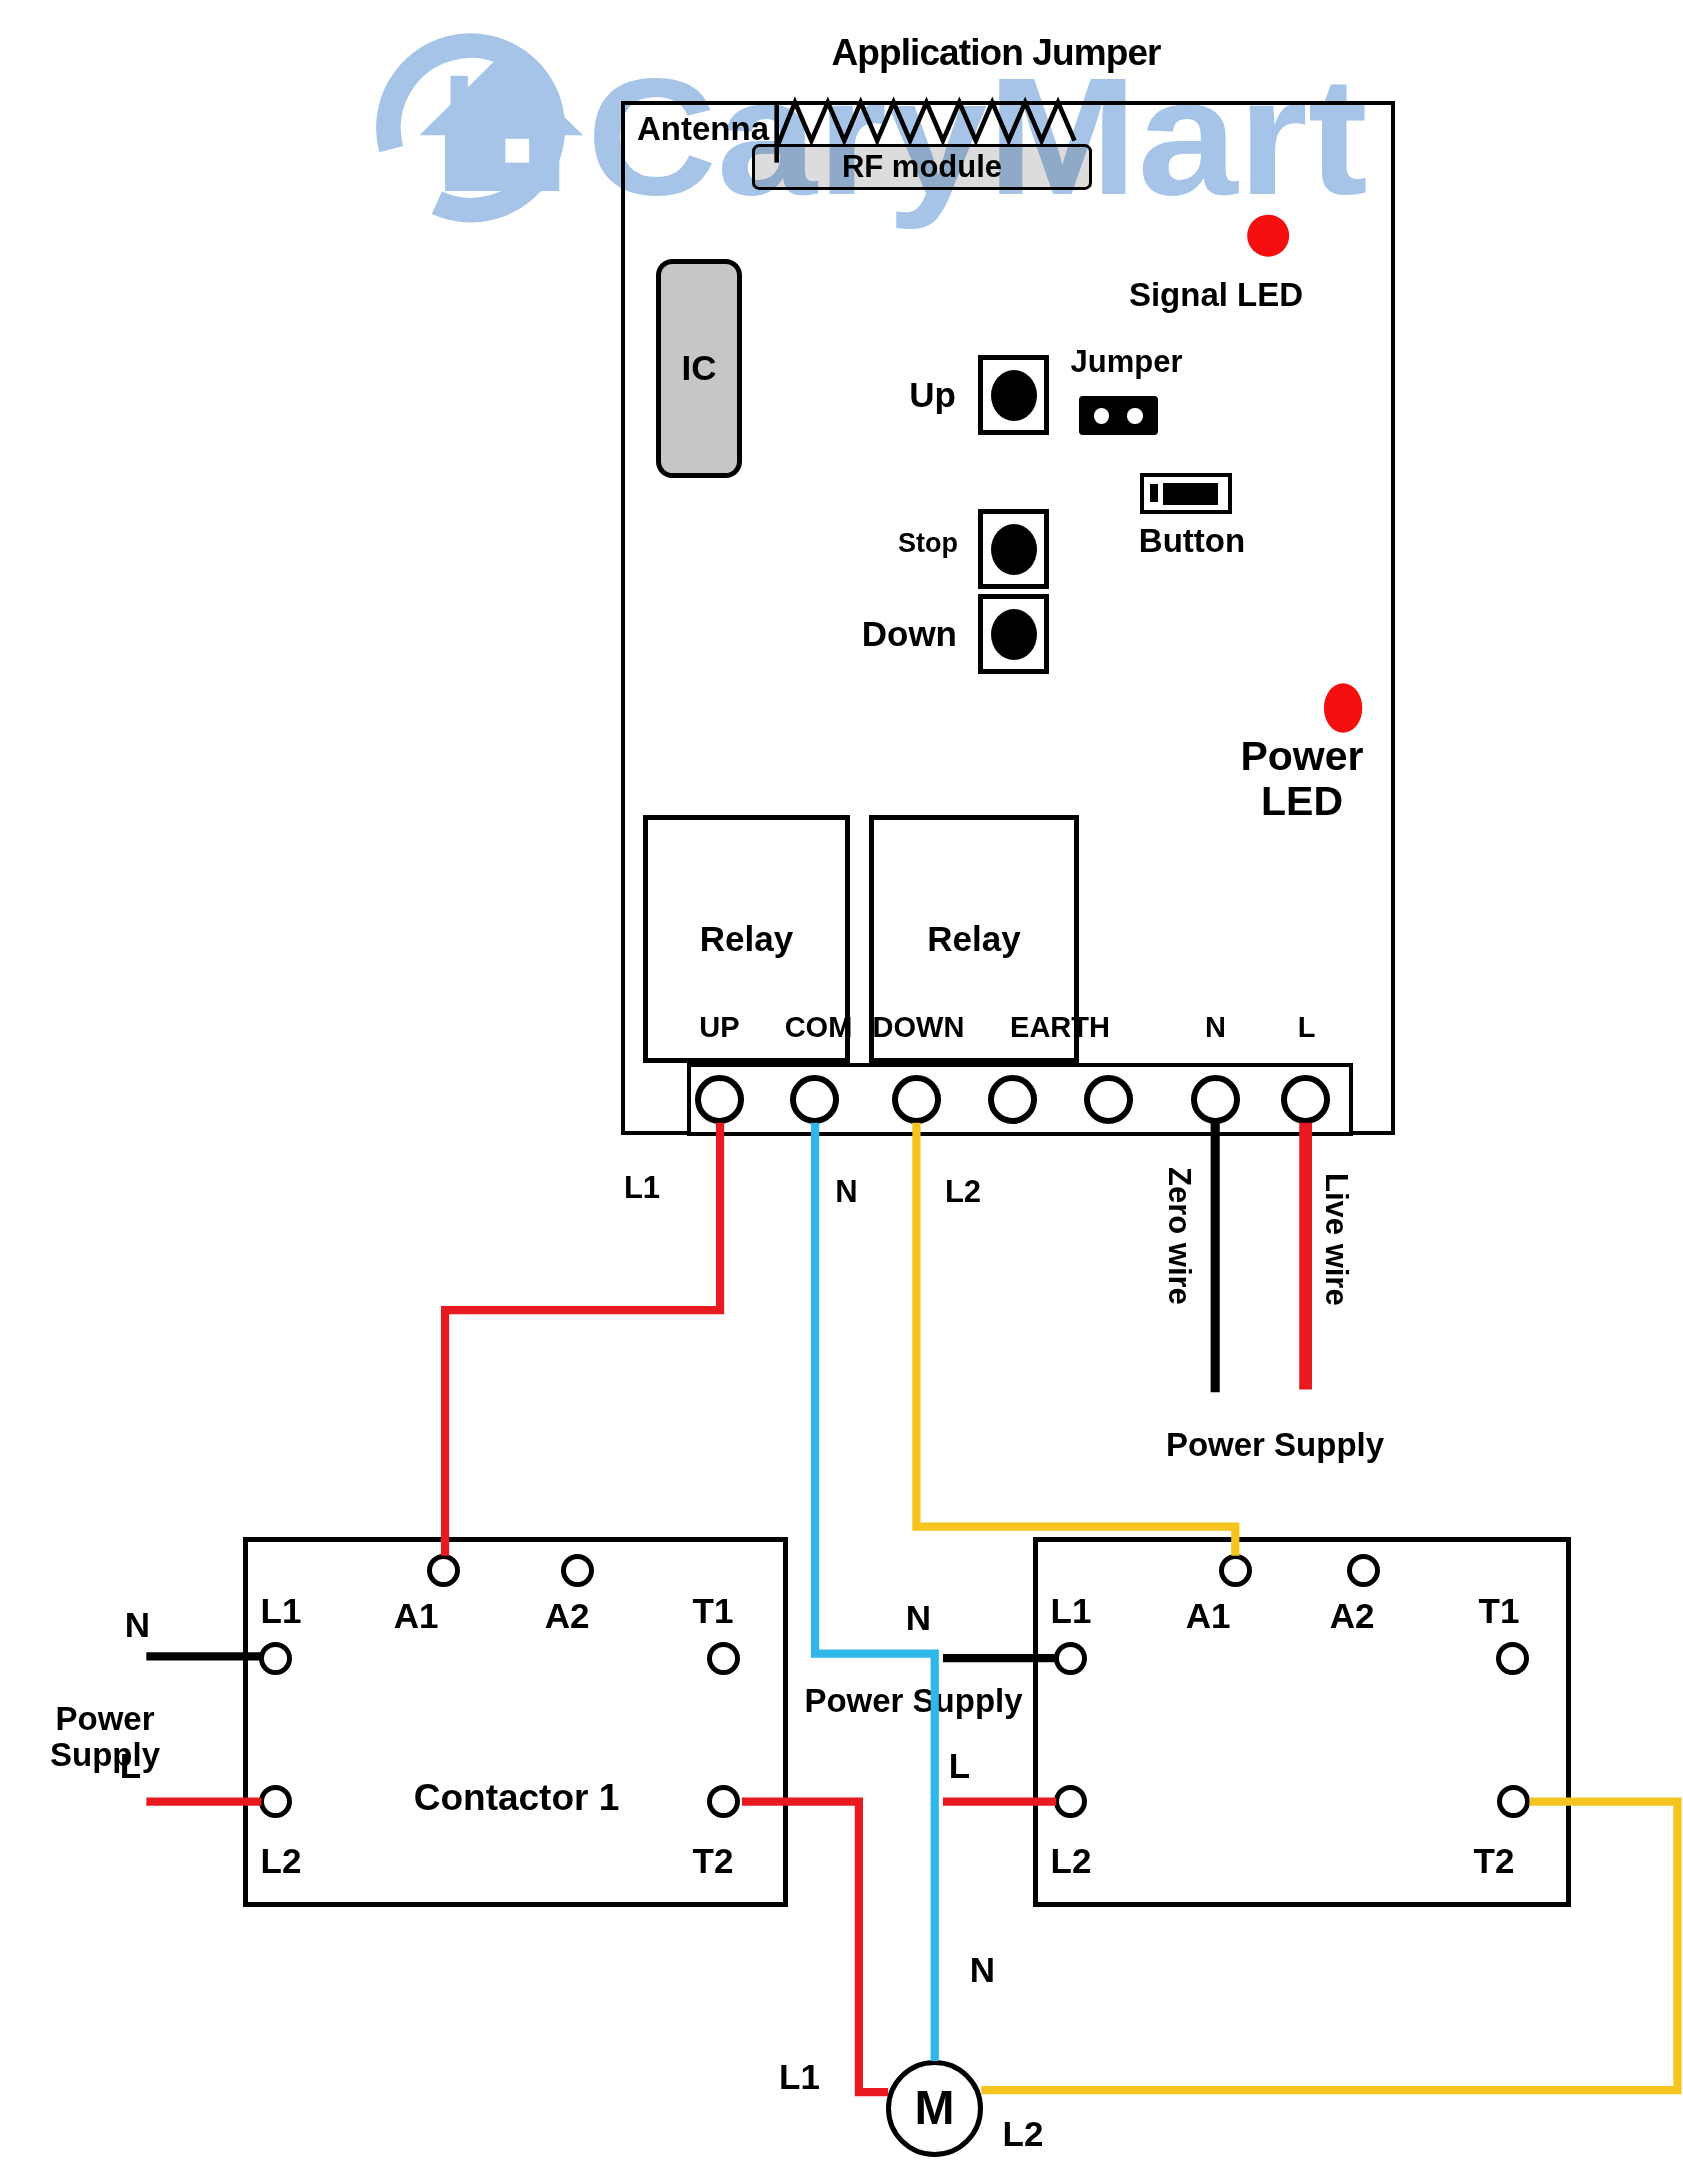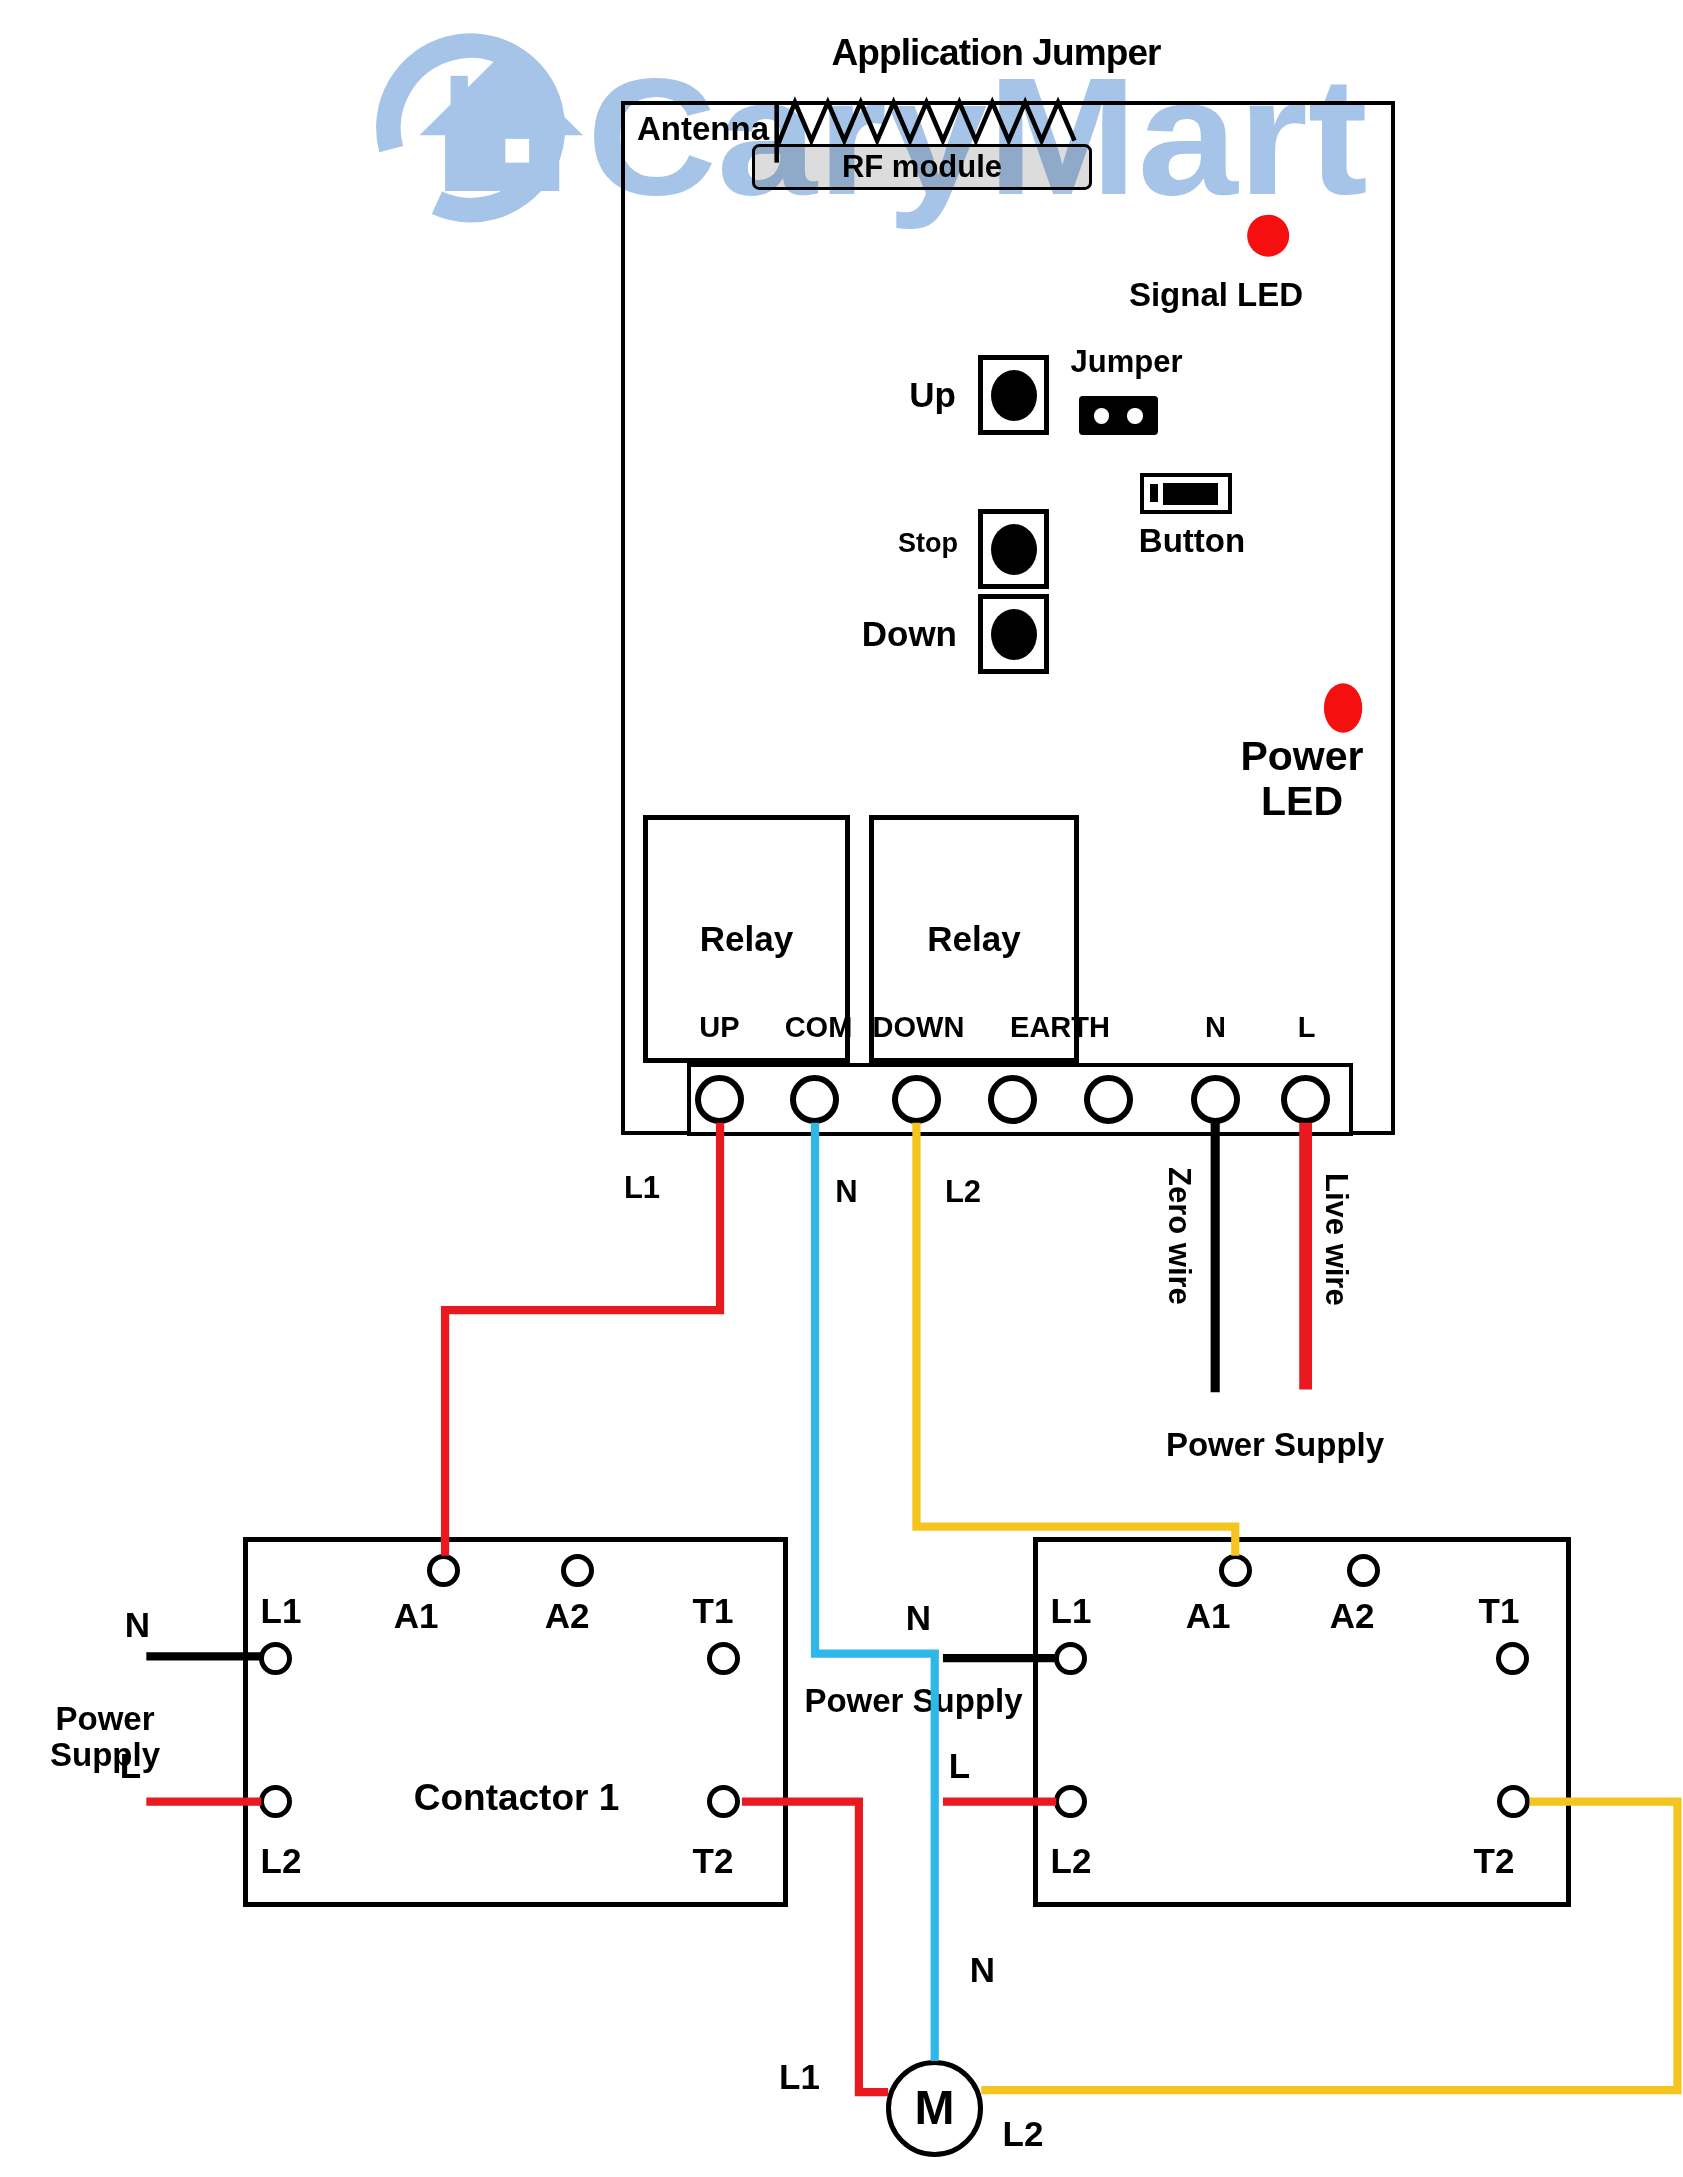--- a/index.html
+++ b/index.html
@@ -34,20 +34,23 @@
   <div class="abs t ctr" style="left:804px;top:33px;width:384px;font-size:37px;letter-spacing:-0.9px;z-index:2;">Application Jumper</div>
 
   <div id="board" class="abs" style="left:621px;top:101px;width:774px;height:1034px;"></div>
 
   <div class="abs t" style="left:637px;top:111px;width:146px;font-size:33px;z-index:2;">Antenna</div>
 
   <div class="abs flexc" style="left:752px;top:144px;width:340px;height:46px;border:3.7px solid #000;border-radius:7.3px;background:#dcdcdc;z-index:2;">
     <span class="t" style="font-size:31px;">RF module</span>
   </div>
 
+  <div class="abs flexc" style="left:656px;top:259px;width:86px;height:219px;border:5.5px solid #000;border-radius:16.4px;background:#c6c6c6;z-index:2;">
+    <span class="t" style="font-size:35px;">IC</span>
+  </div>
 
   <div class="abs t ctr" style="left:1113px;top:277px;width:206px;font-size:33px;z-index:2;">Signal LED</div>
 
   <div class="abs t rt" style="left:868px;top:376px;width:88px;font-size:35px;z-index:2;">Up</div>
   <div class="abs pushbtn flexc z2" style="left:978px;top:355px;">
       <div class="dot"></div>
     </div>
 
   <div class="abs t rt" style="left:830px;top:529px;width:128px;font-size:27px;z-index:2;">Stop</div>
   <div class="abs pushbtn flexc z2" style="left:978px;top:509px;">

